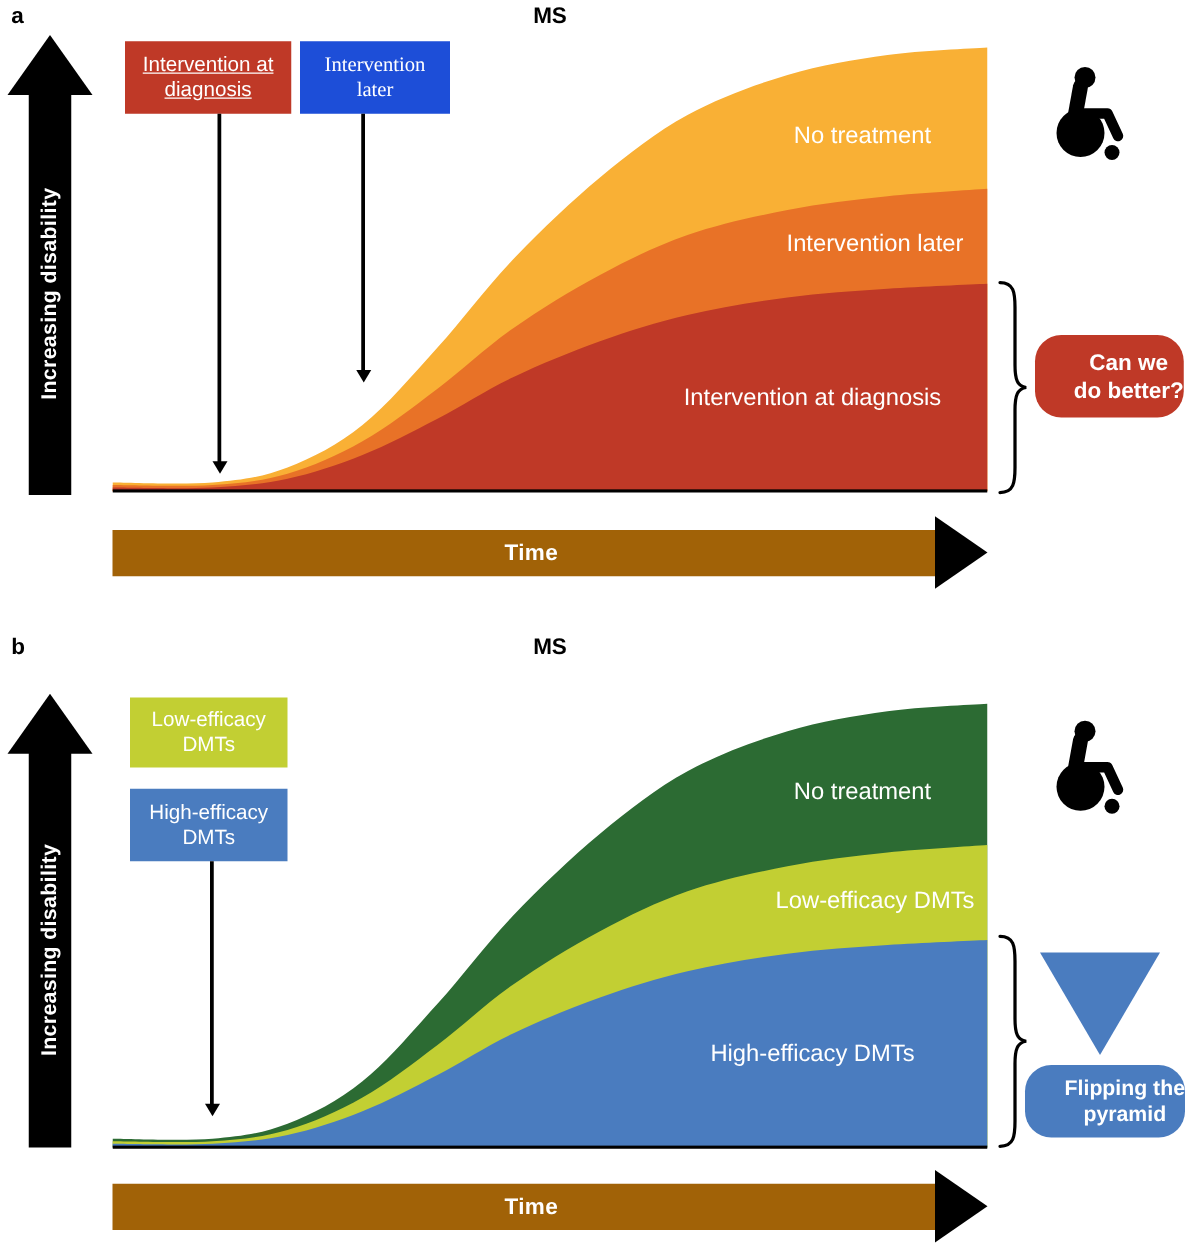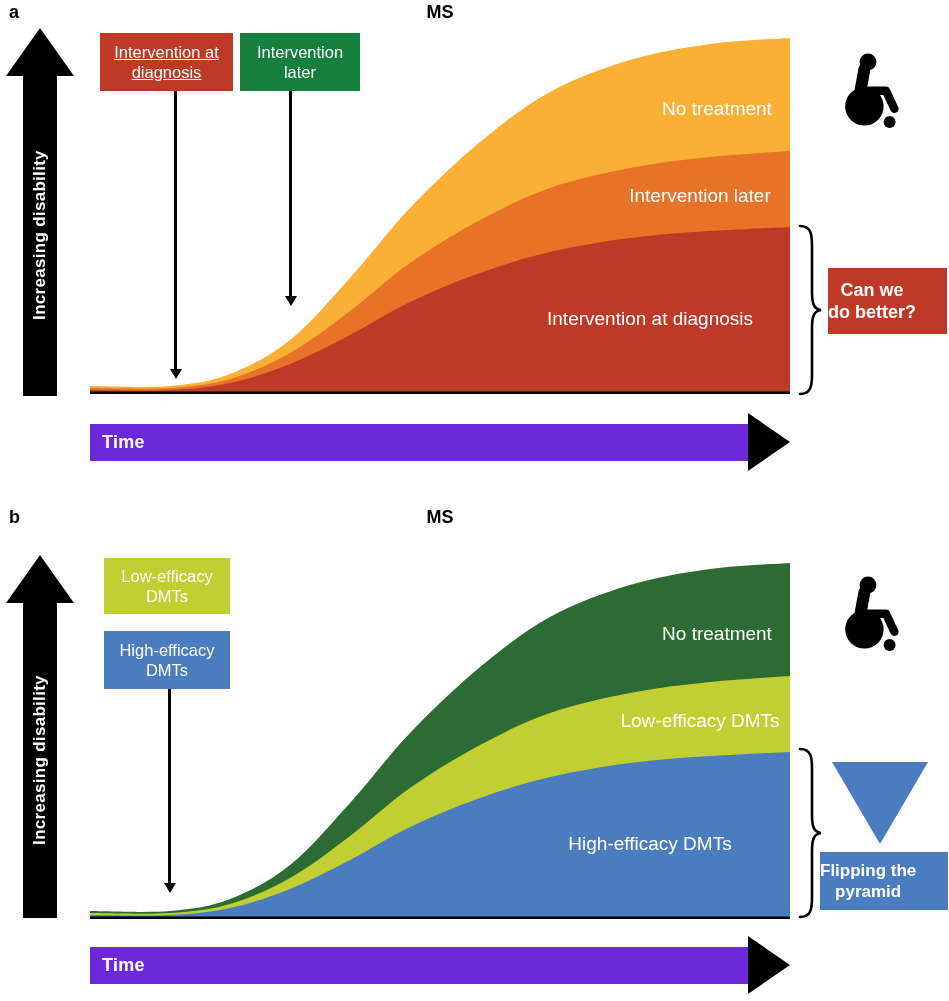--- a/index.html
+++ b/index.html
@@ -31,61 +31,61 @@
   .panel-b .vaxis-label { top:100px; height:313px; }
   .vaxis-label span { transform:rotate(-90deg); white-space:nowrap; color:#fff; font-weight:bold; font-size:17px; letter-spacing:.3px; }
 
   
   .plot { position:absolute; left:90px; width:700px; height:365px; }
   .panel-a .plot { top:30px; }
   .panel-b .plot { top:52px; }
   .plot svg { position:absolute; left:0; top:0; }
 
   .area-label { position:absolute; color:#fff; font-size:19px; text-align:center; }
-  .al-top    { left:517px; top:68px;  width:220px; }
+  .al-top    { left:490px; top:68px;  width:220px; }
   .al-mid    { left:500px; top:155px; width:220px; }
   .al-bottom { left:425px; top:278px; width:270px; }
 
   
   .callout { position:absolute; color:#fff; display:flex; align-items:center; justify-content:center;
     text-align:center; font-size:16.5px; line-height:1.22; }
   .callout span { white-space:pre-line; }
   .panel-a .callout-1 { left:100px; top:33px; width:133px; height:58px; background:#BF3927;text-decoration:underline; }
-  .panel-a .callout-2 { left:240px; top:33px; width:120px; height:58px; background:#15803d; }
+  .panel-a .callout-2 { left:240px; top:33px; width:120px; height:58px; background:#1d4ed8;font-family:Liberation Serif, serif; }
   .panel-b .callout-1 { left:104px; top:55px; width:126px; height:56px; background:#C2CF33; }
   .panel-b .callout-2 { left:104px; top:128px; width:126px; height:58px; background:#4A7CBF;align-items:center; }
 
   .dn-arrow { position:absolute; width:3px; background:#000; }
   .dn-arrow::after { content:''; position:absolute; left:-4.5px; bottom:-9px; width:0; height:0;
     border-left:6px solid transparent; border-right:6px solid transparent; border-top:10px solid #000; }
   .panel-a .arrow-1 { left:174px; top:91px; height:279px; }
   .panel-a .arrow-2 { left:289px; top:91px; height:206px; }
   .panel-b .arrow-1 { left:168px; top:186px; height:195px; }
 
   
-  .time-bar { position:absolute; left:90px; width:658px; height:37px; background:#6d28d9;
-    display:flex; align-items:center; justify-content:flex-start; color:#fff; font-weight:bold; font-size:18px; letter-spacing:.3px;padding-left:12px; }
+  .time-bar { position:absolute; left:90px; width:658px; height:37px; background:#a16207;
+    display:flex; align-items:center; justify-content:center; color:#fff; font-weight:bold; font-size:18px; letter-spacing:.3px;padding-left:12px; }
   .panel-a .time-bar { top:424px; }
   .panel-b .time-bar { top:444px; }
   .time-head { position:absolute; left:748px; width:0; height:0;
     border-top:29px solid transparent; border-bottom:29px solid transparent; border-left:42px solid #000; }
   .panel-a .time-head { top:413px; }
   .panel-b .time-head { top:433px; }
 
   
   .brace { position:absolute; left:796px; width:26px; height:172px; }
   .panel-a .brace { top:224px; }
   .panel-b .brace { top:244px; }
 
   .wheel-icon { position:absolute; left:838px; width:72px; height:80px; }
   .panel-a .wheel-icon { top:52px; }
   .panel-b .wheel-icon { top:72px; }
 
   .note-box { position:absolute; color:#fff; font-weight:bold; display:flex; align-items:center;
-    justify-content:flex-start; text-align:center; line-height:1.25; }
+    justify-content:flex-end; text-align:center; line-height:1.25;border-radius:21px; }
   .note-box span { white-space:pre-line; }
   .panel-a .note-box { left:828px; top:268px; width:119px; height:66px; background:#BF3927; font-size:18px; }
   .panel-b .note-box { left:820px; top:349px; width:128px; height:58px; background:#4A7CBF; font-size:17px; }
 
   .pyramid { position:absolute; left:832px; top:259px; width:0; height:0;
     border-left:48px solid transparent; border-right:48px solid transparent; border-top:82px solid #4A7CBF; }
 </style>
 </head>
 <body>
 

